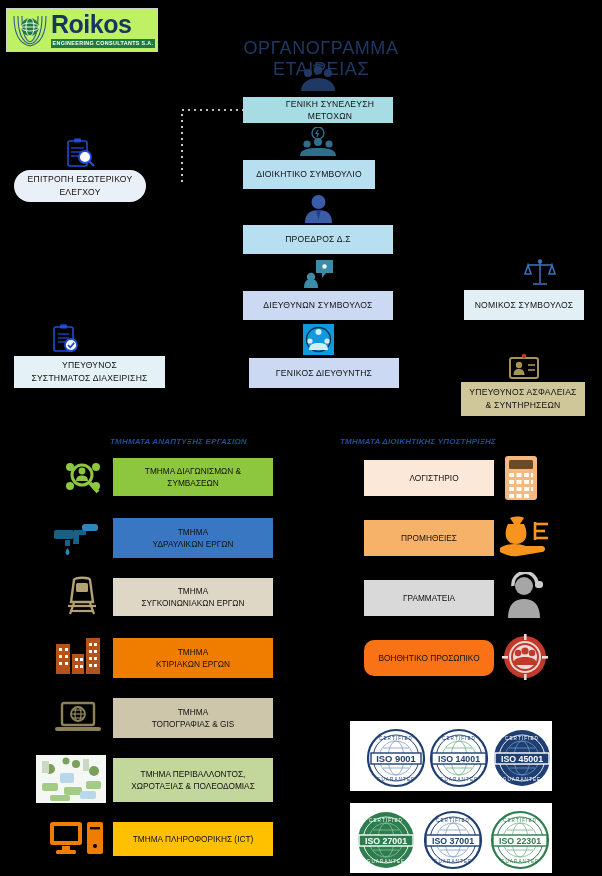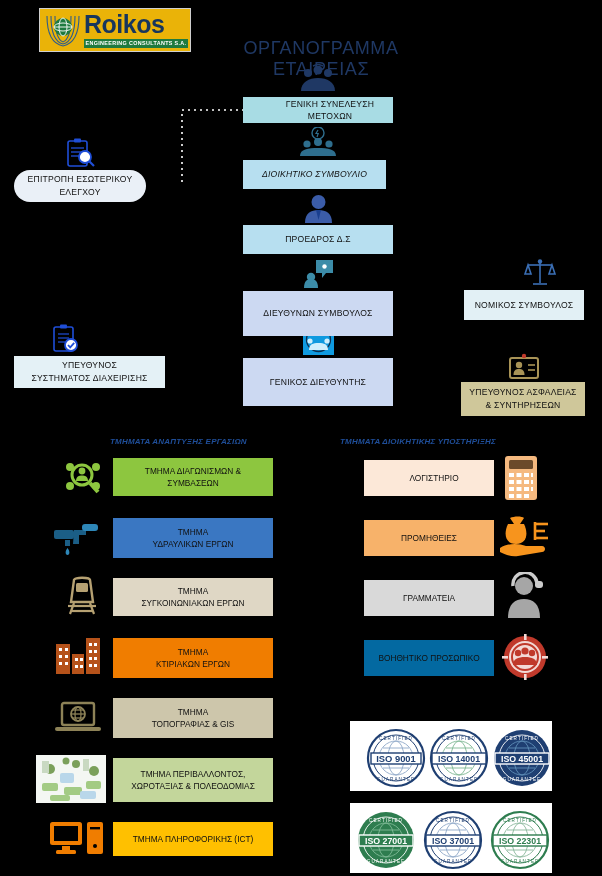--- a/index.html
+++ b/index.html
@@ -5,45 +5,45 @@
 <style>
   html,body{margin:0;padding:0;background:#000;}
   body{
     width:602px;height:876px;position:relative;overflow:hidden;
     font-family:"Liberation Sans","DejaVu Sans",sans-serif;
     background:#000;color:#111;
   }
   .stage{position:absolute;left:0;top:0;width:602px;height:876px;}
 
   
-  .logo{position:absolute;left:6px;top:8px;width:152px;height:44px;background:#eab308;
-        border:1px solid #cfcfcf;box-sizing:border-box;overflow:hidden;margin-left:33px;}
+  .logo{position:absolute;left:6px;top:8px;width:152px;height:44px;background:#bef264;
+        border:1px solid #cfcfcf;box-sizing:border-box;overflow:hidden;}
   .logo-mark{position:absolute;left:3px;top:3px;width:40px;height:38px;}
   .logo-word{position:absolute;left:44px;top:1px;font-size:25px;font-weight:bold;
              color:#17365d;letter-spacing:-0.5px;font-family:"Liberation Sans",sans-serif;}
   .logo-bar{position:absolute;left:44px;bottom:3px;width:104px;height:9px;background:#1f7a3f;}
   .logo-bar span{display:block;color:#fff;font-size:5.4px;font-weight:bold;letter-spacing:.35px;
                  text-align:center;line-height:9px;}
 
   
   .title{position:absolute;left:196px;top:38px;width:250px;text-align:center;
          font-size:18px;color:#1f3864;letter-spacing:.6px;font-weight:500;}
 
   
   .box{position:absolute;box-sizing:border-box;display:flex;align-items:center;
        justify-content:center;text-align:center;font-size:8.6px;color:#111;
        letter-spacing:.2px;line-height:1.45;padding:2px 4px;}
   .box.two-line{line-height:1.5;}
 
   
   .c1{left:243px;top:97px;width:150px;height:26px;background:#a8dce4;padding-left:28px;}
-  .c2{left:243px;top:160px;width:143px;height:29px;background:#b7dff0;font-style:italic;}
+  .c2{left:243px;top:160px;width:132px;height:29px;background:#b7dff0;}
   .c3{left:243px;top:225px;width:150px;height:29px;background:#b7dff0;}
-  .c4{left:243px;top:291px;width:150px;height:45px;background:#ccd9f2;}
-  .c5{left:243px;top:358px;width:150px;height:48px;background:#ccd9f2;}
+  .c4{left:243px;top:291px;width:150px;height:29px;background:#ccd9f2;}
+  .c5{left:249px;top:358px;width:150px;height:30px;background:#ccd9f2;}
 
   
   .s-left1{left:14px;top:170px;width:132px;height:32px;background:#eaf0f7;border-radius:16px;}
   .s-left2{left:14px;top:356px;width:151px;height:32px;background:#e4f1f6;}
   .s-right1{left:464px;top:290px;width:120px;height:30px;background:#e2f0f5;}
   .s-right2{left:461px;top:382px;width:124px;height:34px;background:#cfc79a;}
 
   
   .sec-head{position:absolute;font-size:8px;font-style:italic;font-weight:bold;
             color:#1f4e99;letter-spacing:.2px;}
@@ -446,21 +446,21 @@
   </div>
   <div class="dept-icon" style="left:504px;top:572px;width:44px;height:46px;">
     <svg viewBox="0 0 44 46" width="44" height="46">
       <circle cx="20" cy="14" r="9" fill="#a6a6a6"></circle>
       <path d="M4 46 C4 32 11 27 20 27 C29 27 36 32 36 46 Z" fill="#a6a6a6"></path>
       <path d="M9 14 A11 11 0 0 1 33 11" fill="none" stroke="#cccccc" stroke-width="3.4"></path>
       <rect x="31" y="9" width="8" height="7" rx="3" fill="#cccccc"></rect>
     </svg>
   </div>
 
-  <div class="dept" style="left:364px;top:640px;width:130px;height:36px;background:#0369a1;">
+  <div class="dept" style="left:364px;top:640px;width:130px;height:36px;background:#f97316;border-radius:10px;">
     <span>ΒΟΗΘΗΤΙΚΟ ΠΡΟΣΩΠΙΚΟ</span>
   </div>
   <div class="dept-icon" style="left:502px;top:634px;width:46px;height:46px;">
     <svg viewBox="0 0 46 46" width="46" height="46">
       <g fill="#c0392b">
         <circle cx="23" cy="23" r="21"></circle>
       </g>
       <circle cx="23" cy="23" r="16" fill="#f3d9d6"></circle>
       <circle cx="23" cy="23" r="13" fill="none" stroke="#c0392b" stroke-width="2"></circle>
       <g fill="#c0392b">

